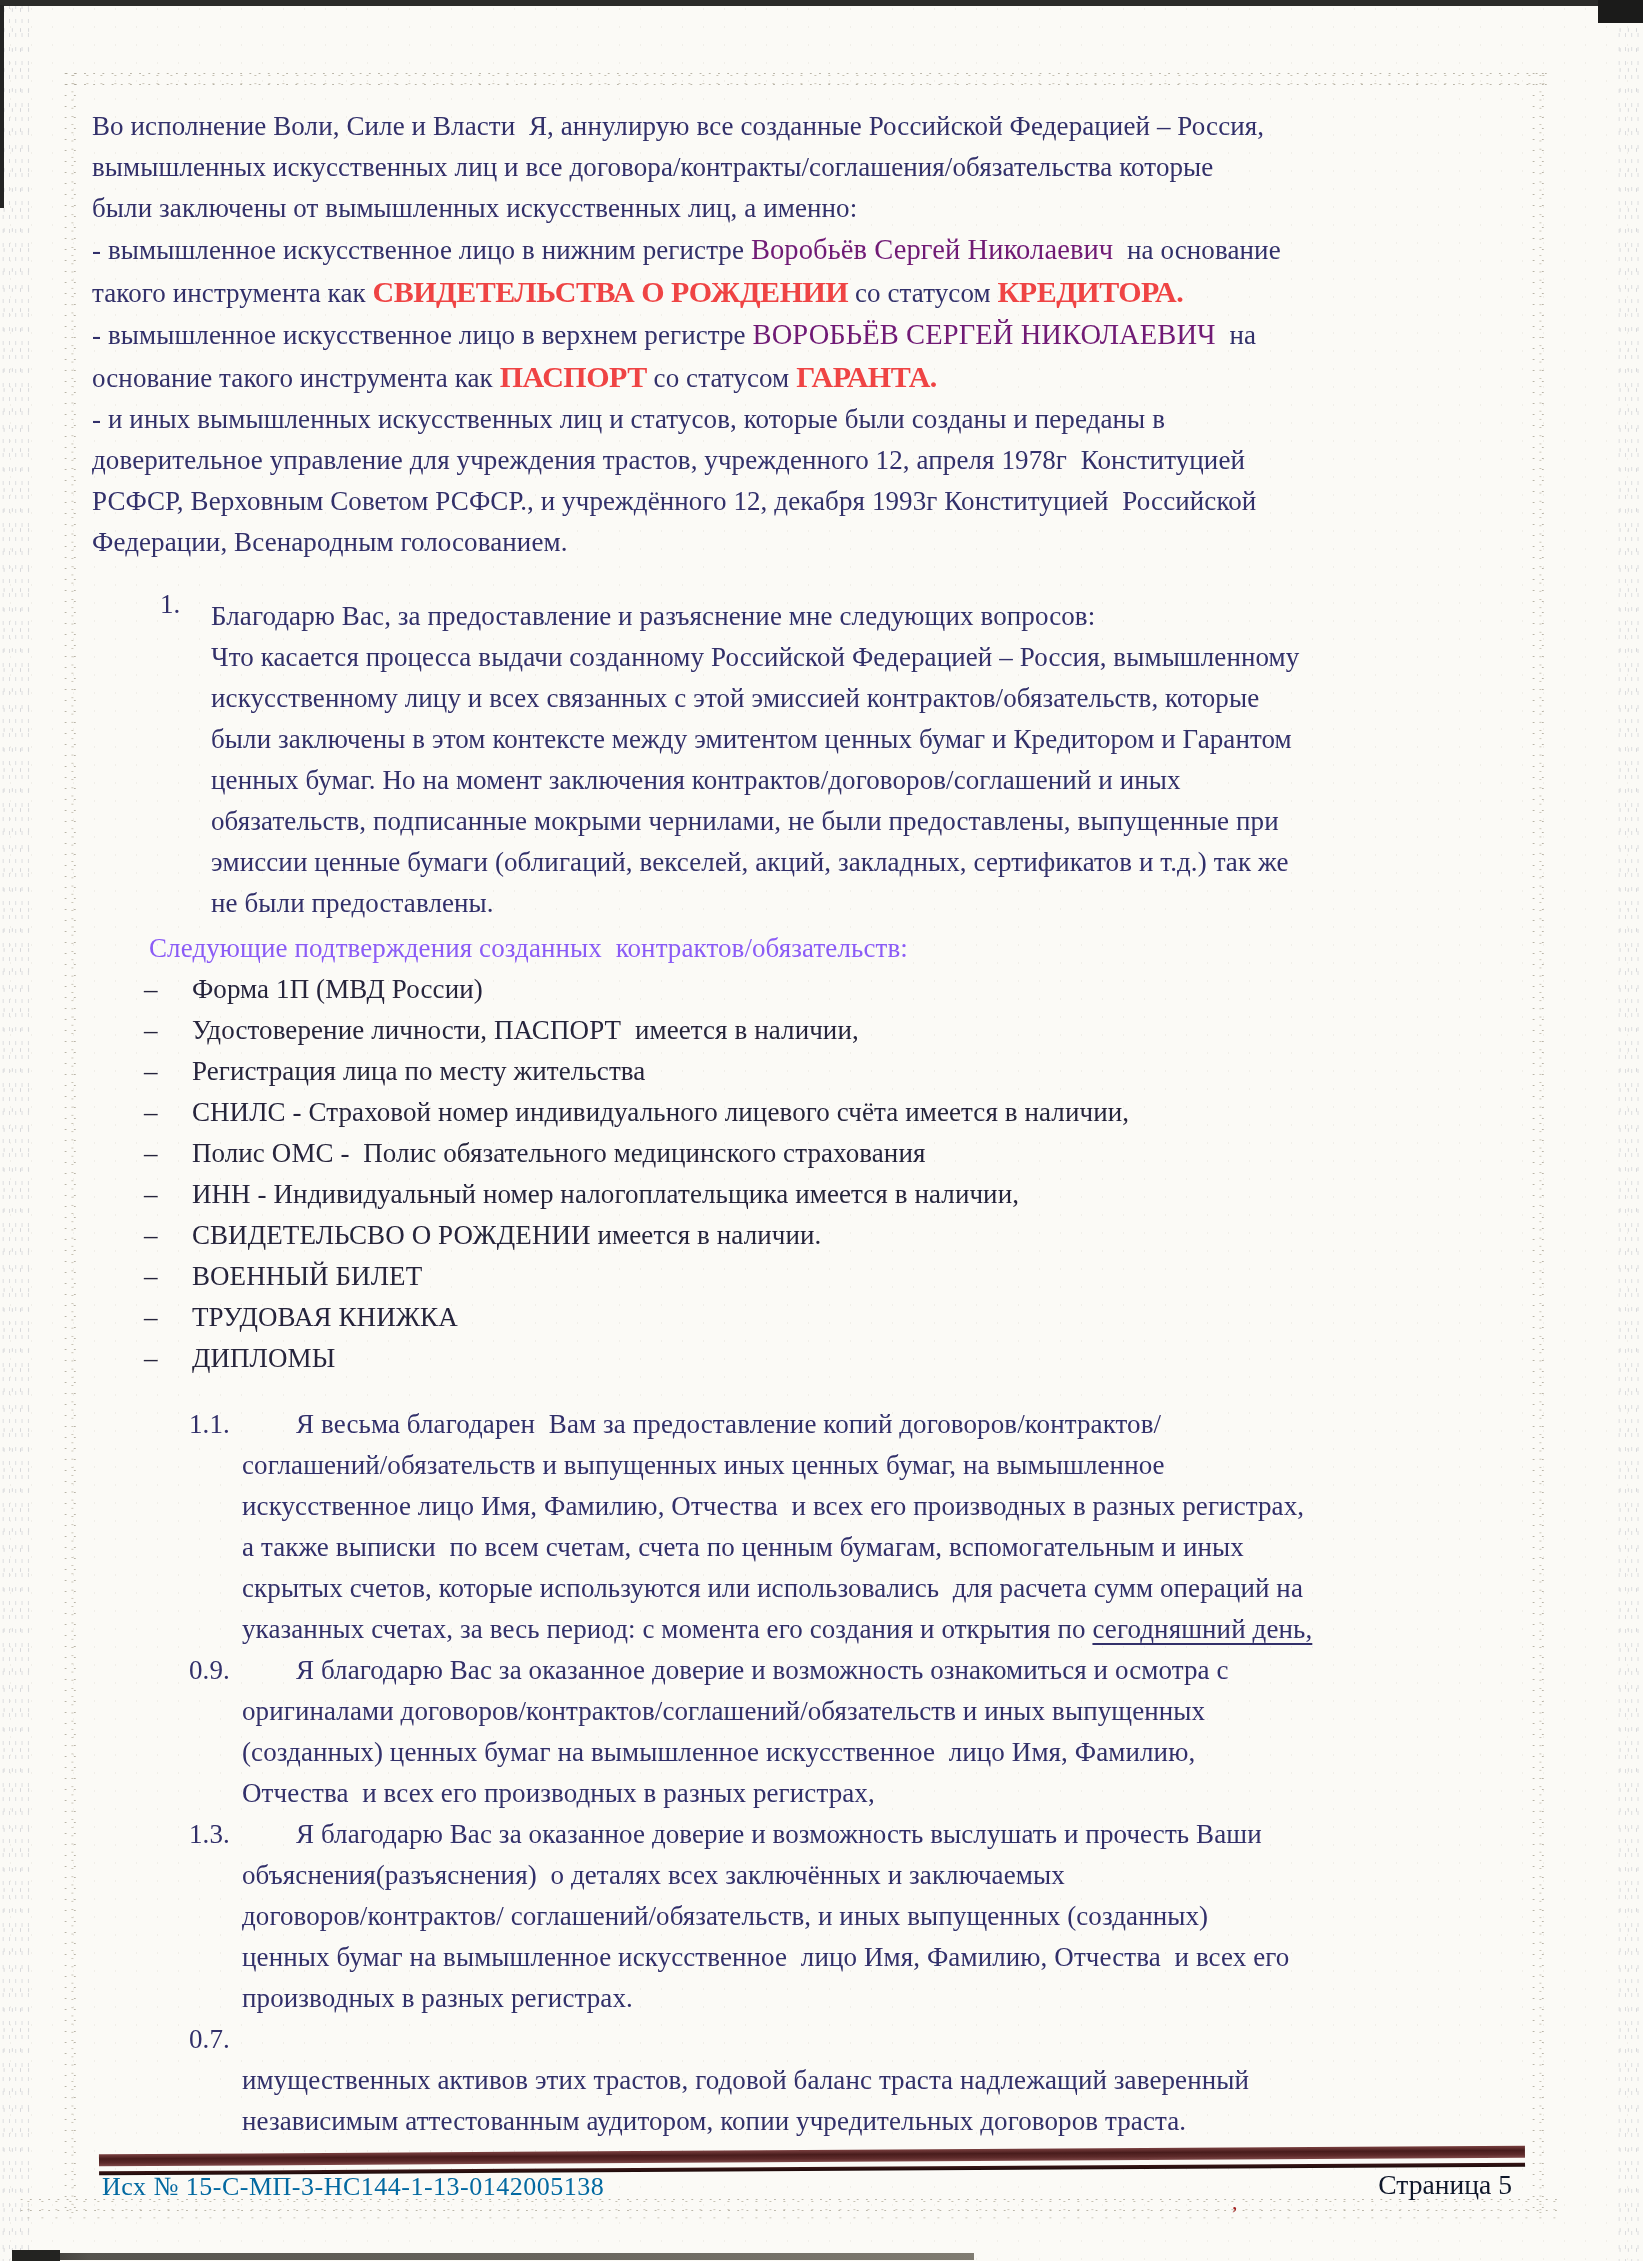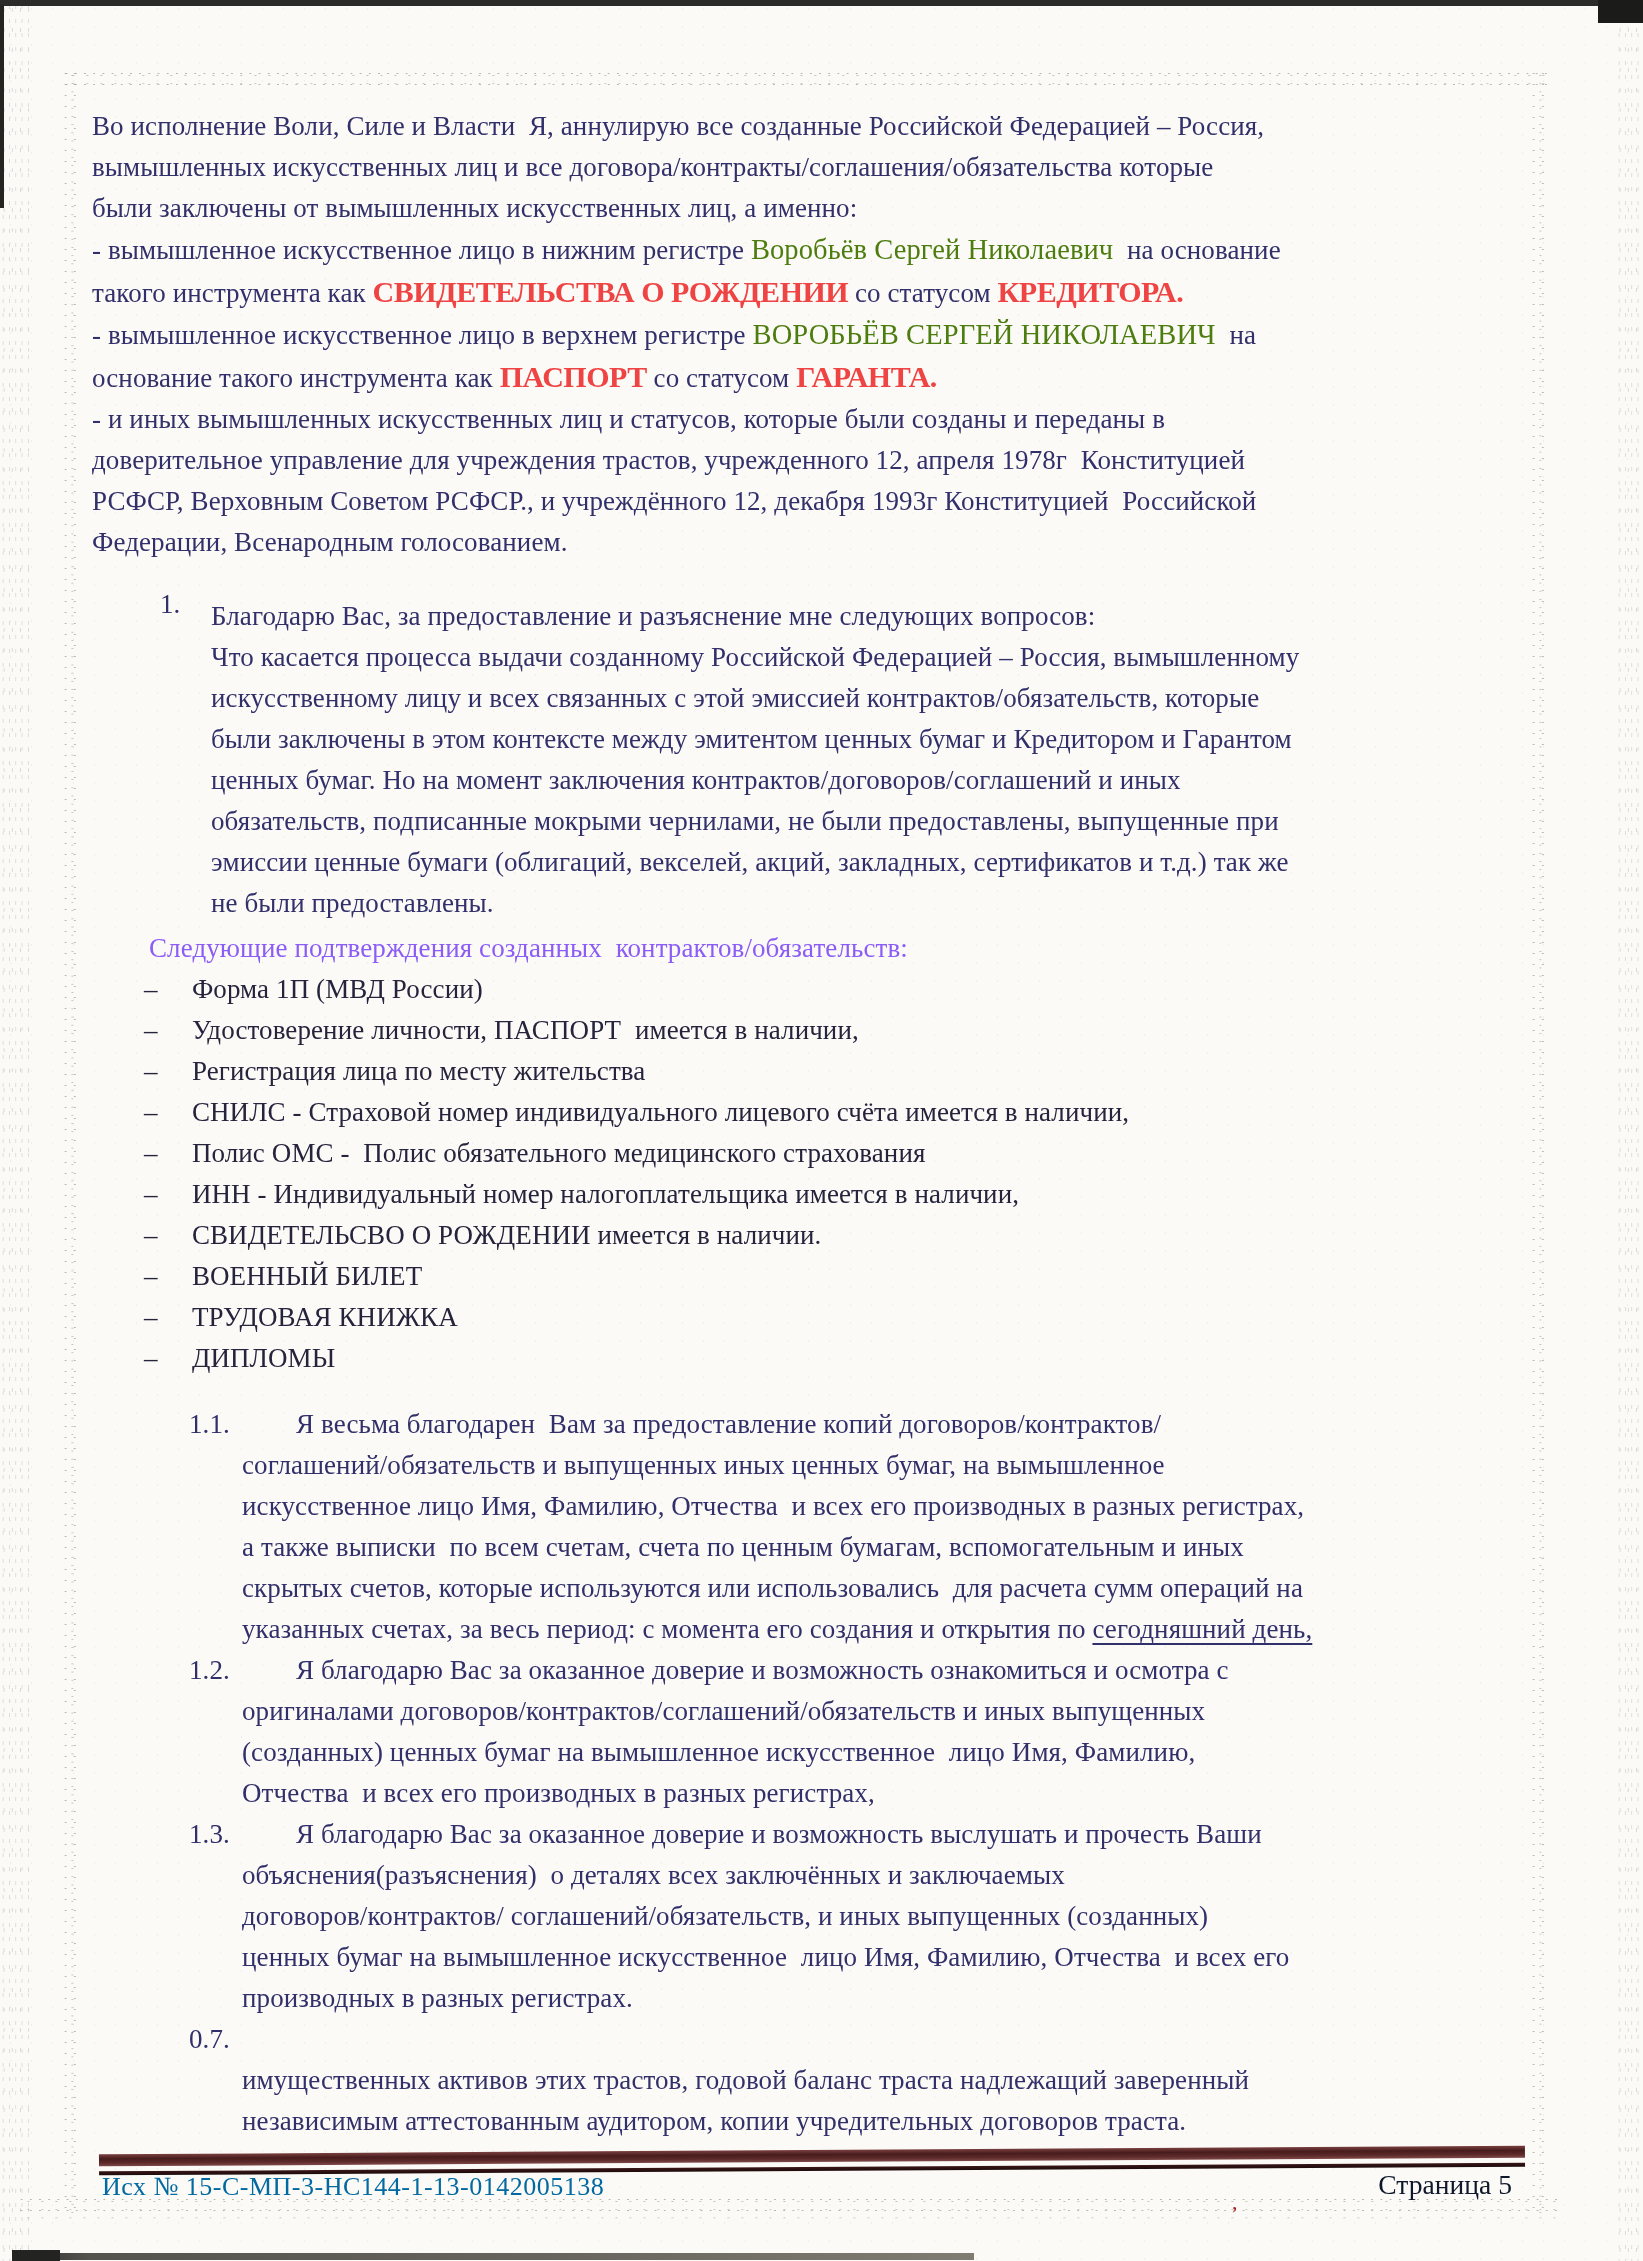--- a/index.html
+++ b/index.html
@@ -60,21 +60,21 @@
   .num-item .num{width:51px;flex:none;}
   .num-item .body{flex:1;margin-top:12px;}
   .dash-list{margin-bottom:25px;}
   .dash-item{display:flex;margin-left:48px;color:#26243c;}
   .dash-item .dash{width:48px;flex:none;padding-left:3.9px;}
   .dash-item .body{flex:1;}
   .sub-item{position:relative;margin-left:150px;}
   .sub-item .num{position:absolute;left:-53px;top:0;}
   .sub-item .body{text-indent:54px;}
   .r-b{font-weight:700;color:#ef4444;font-size:30px;letter-spacing:-0.5px;}
-  .r-name{color:#4d7c0f;font-size:28.5px;}
+  .r-name{color:#701a75;font-size:28.5px;}
   .r-u{text-decoration:underline;text-decoration-thickness:1.5px;text-underline-offset:5.3px;}
   
   .footer-rule{position:absolute;left:99px;top:2150px;width:1426px;transform:rotate(-0.35deg);}
   .rule-thick{height:11.6px;background:linear-gradient(180deg,#7a4040 0%,#481c1c 38%,#5d2a2a 72%,#7e4848 100%);}
   .rule-thin{height:3.4px;margin-top:5.8px;background:linear-gradient(180deg,#3a1616,#1d0b0b);}
   .footer-ref{position:absolute;left:102px;top:2172px;font-size:26px;color:#0369a1;letter-spacing:0.5px;}
   .page-label{position:absolute;right:132px;top:2169px;font-size:27.6px;color:#0f172a;}
   .ink-mark{position:absolute;left:1232px;top:2189px;color:#a21f1f;font-size:22px;}
 </style>
 </head>
@@ -144,21 +144,21 @@
         <div class="dash-item">
           <span class="dash">–</span>
           <div class="body"><span>ДИПЛОМЫ</span></div>
         </div>
       </div>
       <div class="sub-item">
         <span class="num">1.1.</span>
         <div class="body"><span>Я весьма благодарен&nbsp; Вам за предоставление копий договоров/контрактов/</span><br><span>соглашений/обязательств и выпущенных иных ценных бумаг, на вымышленное</span><br><span>искусственное лицо Имя, Фамилию, Отчества&nbsp; и всех его производных в разных регистрах,</span><br><span>а также выписки&nbsp; по всем счетам, счета по ценным бумагам, вспомогательным и иных</span><br><span>скрытых счетов, которые используются или использовались&nbsp; для расчета сумм операций на</span><br><span>указанных счетах, за весь период: с момента его создания и открытия по </span><span class="r-u">сегодняшний день,</span></div>
       </div>
       <div class="sub-item">
-        <span class="num">1.2.</span>
+        <span class="num">0.9.</span>
         <div class="body"><span>Я благодарю Вас за оказанное доверие и возможность ознакомиться и осмотра с</span><br><span>оригиналами договоров/контрактов/соглашений/обязательств и иных выпущенных</span><br><span>(созданных) ценных бумаг на вымышленное искусственное&nbsp; лицо Имя, Фамилию,</span><br><span>Отчества&nbsp; и всех его производных в разных регистрах,</span></div>
       </div>
       <div class="sub-item">
         <span class="num">1.3.</span>
         <div class="body"><span>Я благодарю Вас за оказанное доверие и возможность выслушать и прочесть Ваши</span><br><span>объяснения(разъяснения)&nbsp; о деталях всех заключённых и заключаемых</span><br><span>договоров/контрактов/ соглашений/обязательств, и иных выпущенных (созданных)</span><br><span>ценных бумаг на вымышленное искусственное&nbsp; лицо Имя, Фамилию, Отчества&nbsp; и всех его</span><br><span>производных в разных регистрах.</span></div>
       </div>
       <div class="sub-item">
         <span class="num">0.7.</span>
         <div class="body"><br><span>имущественных активов этих трастов, годовой баланс траста надлежащий заверенный</span><br><span>независимым аттестованным аудитором, копии учредительных договоров траста.</span></div>
       </div>

